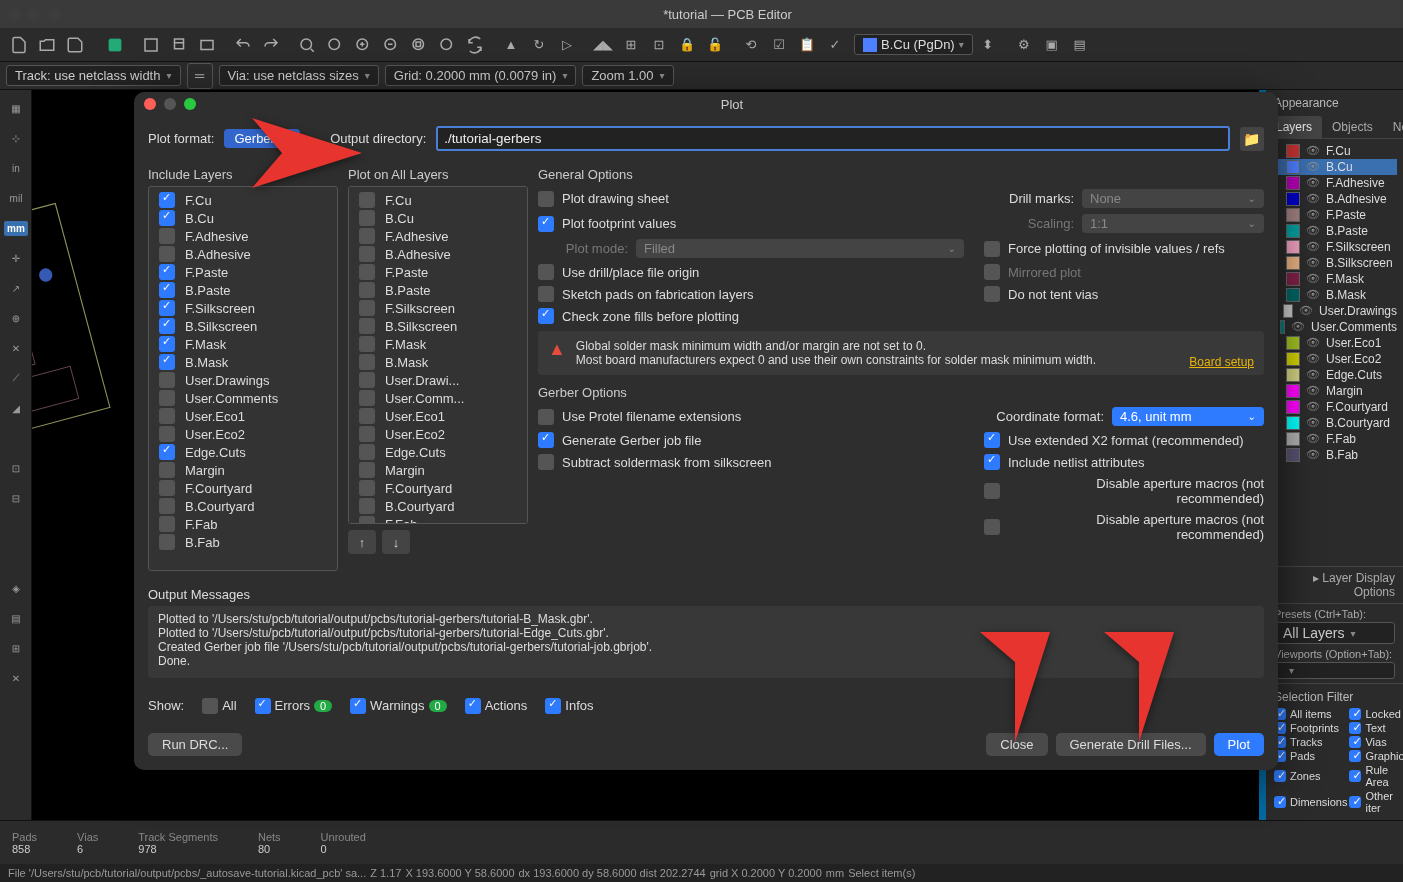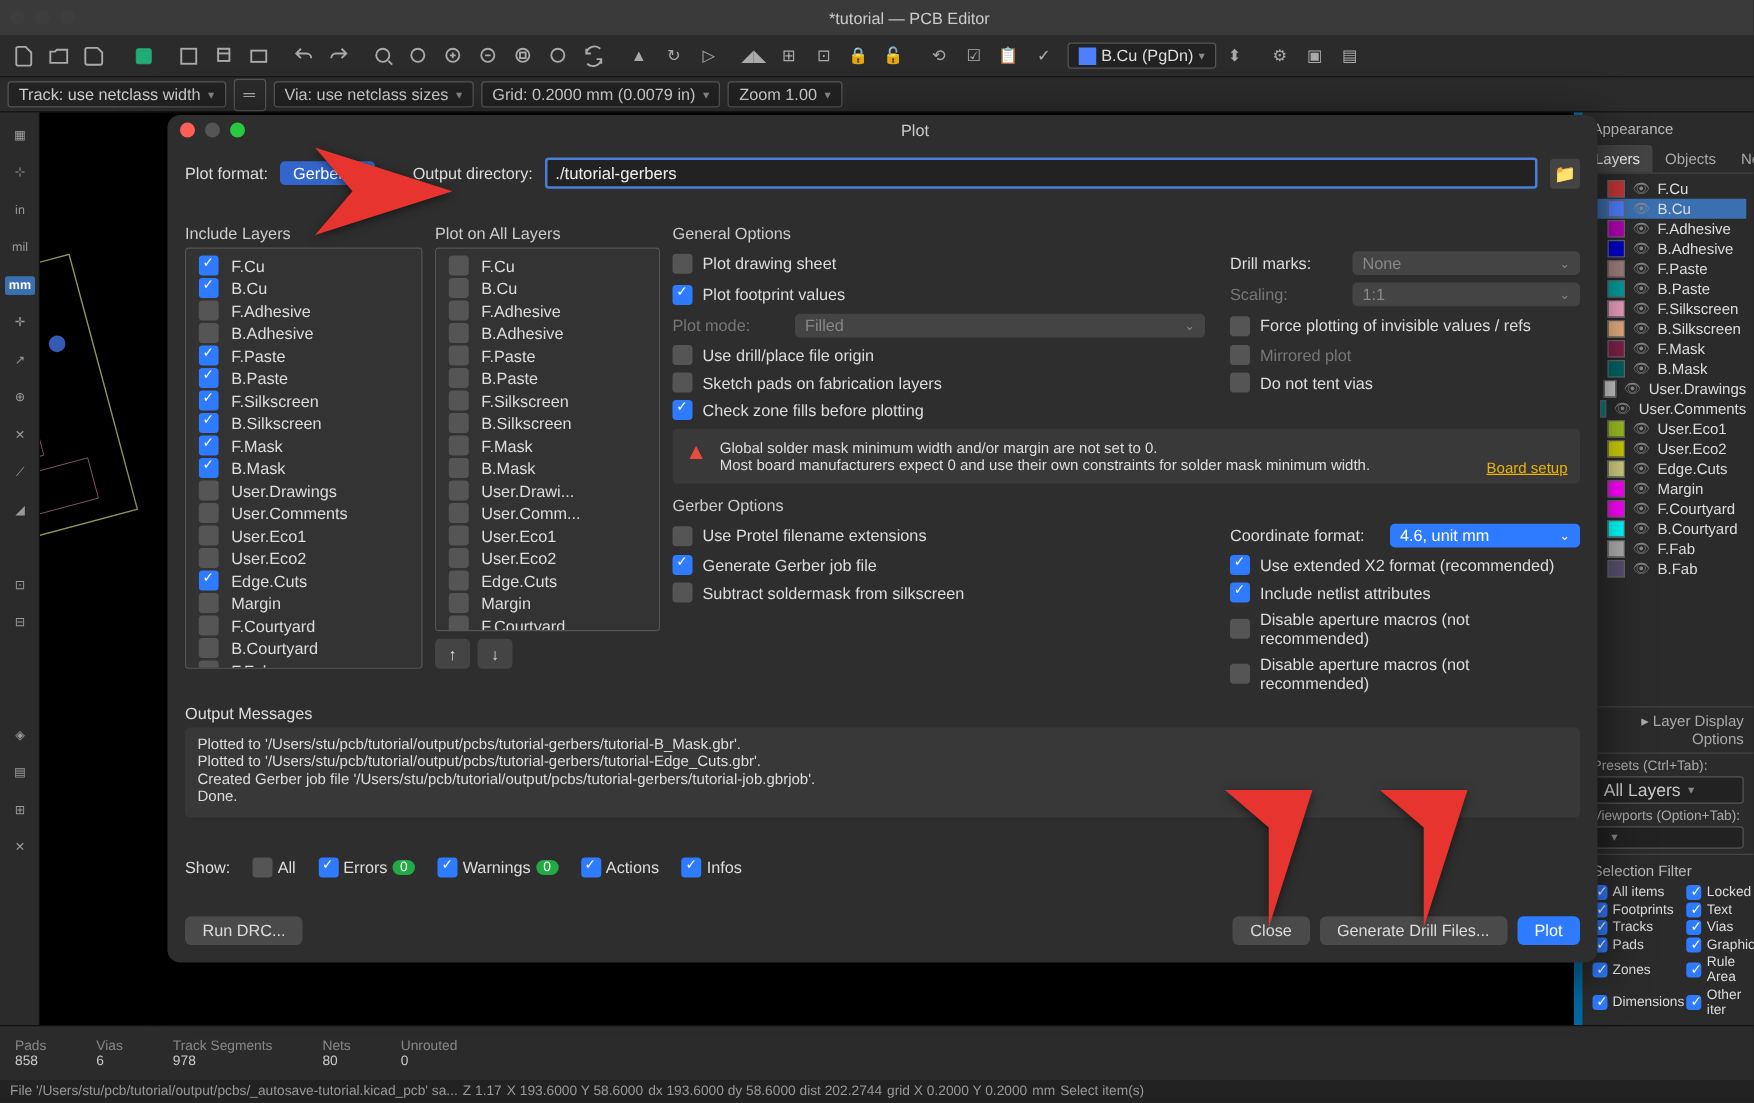--- a/index.html
+++ b/index.html
@@ -40,39 +40,39 @@
 .presets .dd { width: 100%; margin-top: 2px; font-size: 14px; }
 .collhdr { padding: 4px 8px; font-size: 12px; color: #aaa; border-top: 1px solid #444; text-align: right; }
 .statusbar1 { height: 44px; background: #2b2b2b; display: flex; align-items: center; padding: 0 12px; gap: 40px; border-top: 1px solid #111; font-size: 11px; color: #aaa; }
 .sb1col .lbl { color: #888; } .sb1col .val { color: #ccc; }
 .statusbar2 { height: 18px; background: #222; display: flex; align-items: center; padding: 0 8px; gap: 4px; font-size: 11px; color: #999; }
 
 .dialog { position: absolute; top: 92px; left: 134px; width: 1144px; height: 678px; background: #2e2e2e; border-radius: 10px; box-shadow: 0 10px 40px rgba(0,0,0,.6); display: flex; flex-direction: column; }
 .dlg-title { height: 24px; display: flex; align-items: center; padding: 0 10px; }
 .dlg-title .traffic-lights .tl.red { background: #ff5f56; } .dlg-title .traffic-lights .tl.yellow { background: #555; } .dlg-title .traffic-lights .tl.green { background: #27c93f; }
 .dlg-title .t { flex: 1; text-align: center; font-size: 13px; color: #ccc; }
-.dlg-body { flex: 1; padding: 10px 14px; display: flex; flex-direction: column; gap: 24px; overflow: hidden; }
+.dlg-body { flex: 1; padding: 10px 14px; display: flex; flex-direction: column; gap: 12px; overflow: hidden; }
 .row1 { display: flex; align-items: center; gap: 10px; }
 .row1 .sel { background: #3366cc; color: #fff; padding: 2px 10px; border-radius: 4px; display: flex; align-items: center; }
 .row1 .sel::after { content: " ⌄"; font-size: 11px; margin-left: 6px; }
 .row1 .inp { flex: 1; background: #222; border: 2px solid #4a7fd8; padding: 3px 6px; border-radius: 3px; color: #eee; }
 .row1 .browse { width: 24px; height: 24px; background: #444; border-radius: 3px; display: flex; align-items: center; justify-content: center; font-size: 14px; }
 .cols { display: flex; gap: 10px; flex: 1; min-height: 0; }
 .col { display: flex; flex-direction: column; }
 .col .hdr { font-size: 13px; color: #ccc; padding: 4px 0; }
 .listbox { background: #333; border: 1px solid #555; border-radius: 3px; overflow-y: auto; padding: 4px; }
 .lrow { display: flex; align-items: center; gap: 10px; padding: 1px 6px; font-size: 13px; }
 .lrow .cb { width: 16px; height: 16px; border-radius: 3px; background: #555; }
 .lrow .cb.on { background: #2f7bff; position: relative; }
 .lrow .cb.on::after { content: "✓"; color: #fff; font-size: 11px; position: absolute; top: -1px; left: 3px; }
 .arrows { display: flex; gap: 6px; margin-top: 6px; }
 .arrowbtn { width: 28px; height: 24px; background: #444; border-radius: 4px; display: flex; align-items: center; justify-content: center; }
 .opts { flex: 1; display: flex; flex-direction: column; gap: 6px; }
 .optgrp .hdr { font-size: 13px; color: #ccc; padding: 4px 0 6px 0; }
-.optrow { display: flex; align-items: center; gap: 8px; font-size: 13px; padding: 1px 0; }
+.optrow { display: flex; align-items: center; gap: 8px; font-size: 13px; padding: 1px 0; text-align: right; }
 .optcb { width: 16px; height: 16px; border-radius: 3px; background: #555; position: relative; flex-shrink: 0; }
 .optcb.on { background: #2f7bff; }
 .optcb.on::after { content: "✓"; color: #fff; font-size: 11px; position: absolute; top: -1px; left: 3px; }
 .opt-2col { display: grid; grid-template-columns: 1fr 280px; gap: 4px 20px; }
 .optsel { background: #444; padding: 2px 8px; border-radius: 4px; min-width: 80px; color: #888; display: flex; justify-content: space-between; align-items: center; }
 .optsel::after { content: "⌄"; font-size: 10px; }
 .optsel.blue { background: #2f7bff; color: #fff; }
 .warn { background: #393939; border-radius: 4px; padding: 8px 10px; display: flex; gap: 10px; font-size: 12px; position: relative; }
 .warn .ico { color: #e74c3c; font-size: 18px; }
 .warn .link { position: absolute; right: 10px; bottom: 6px; color: #eab308; text-decoration: underline; font-size: 12px; }

